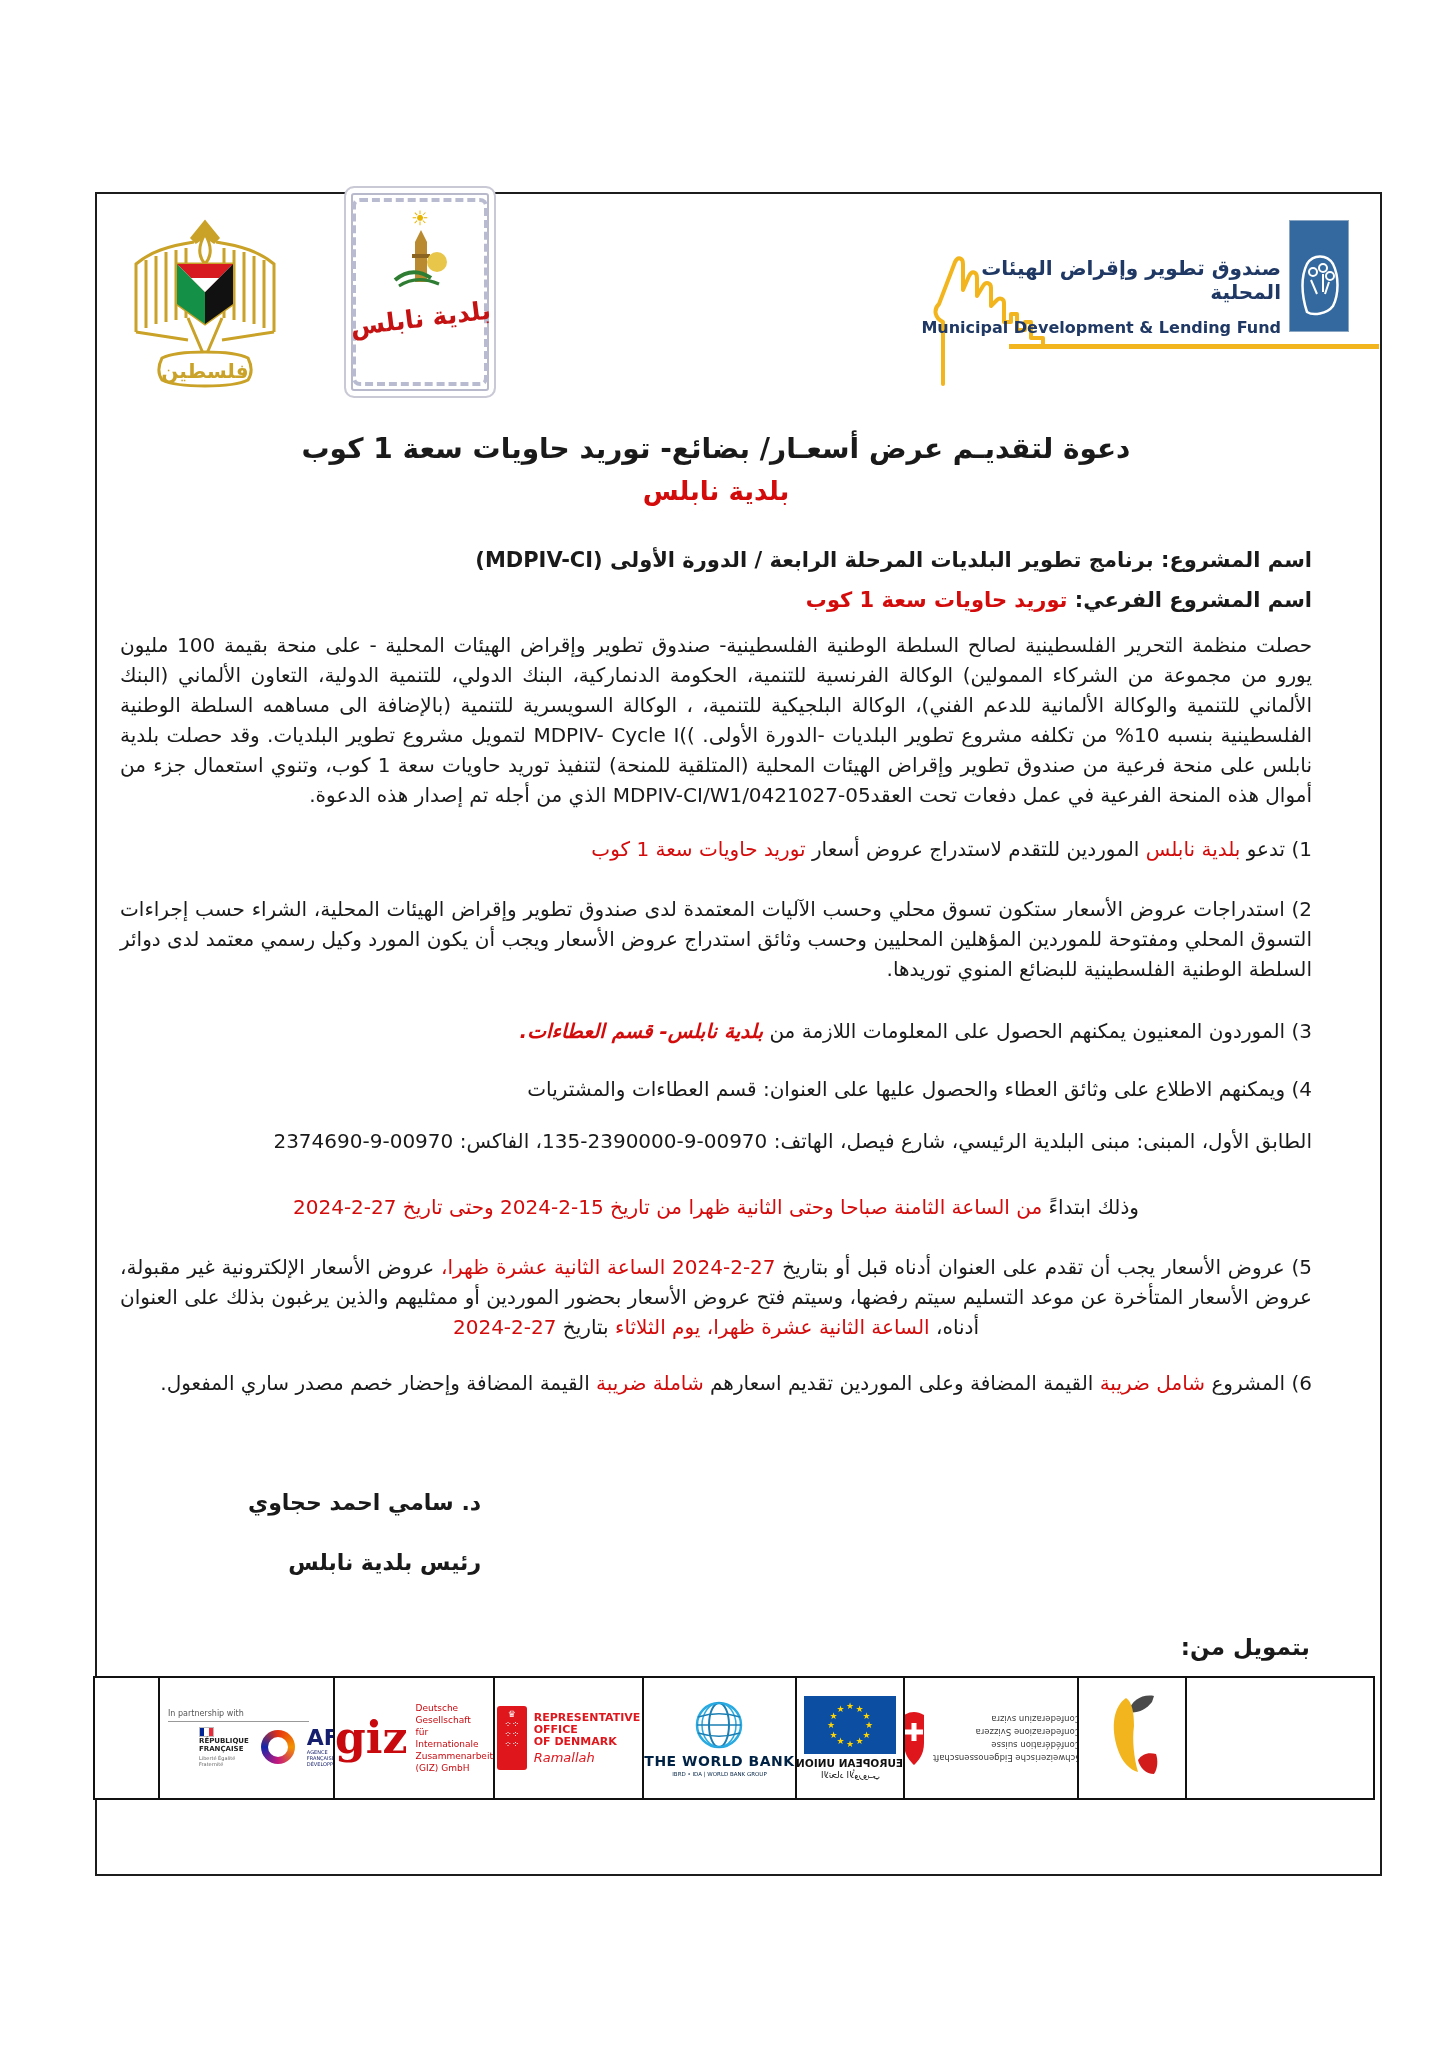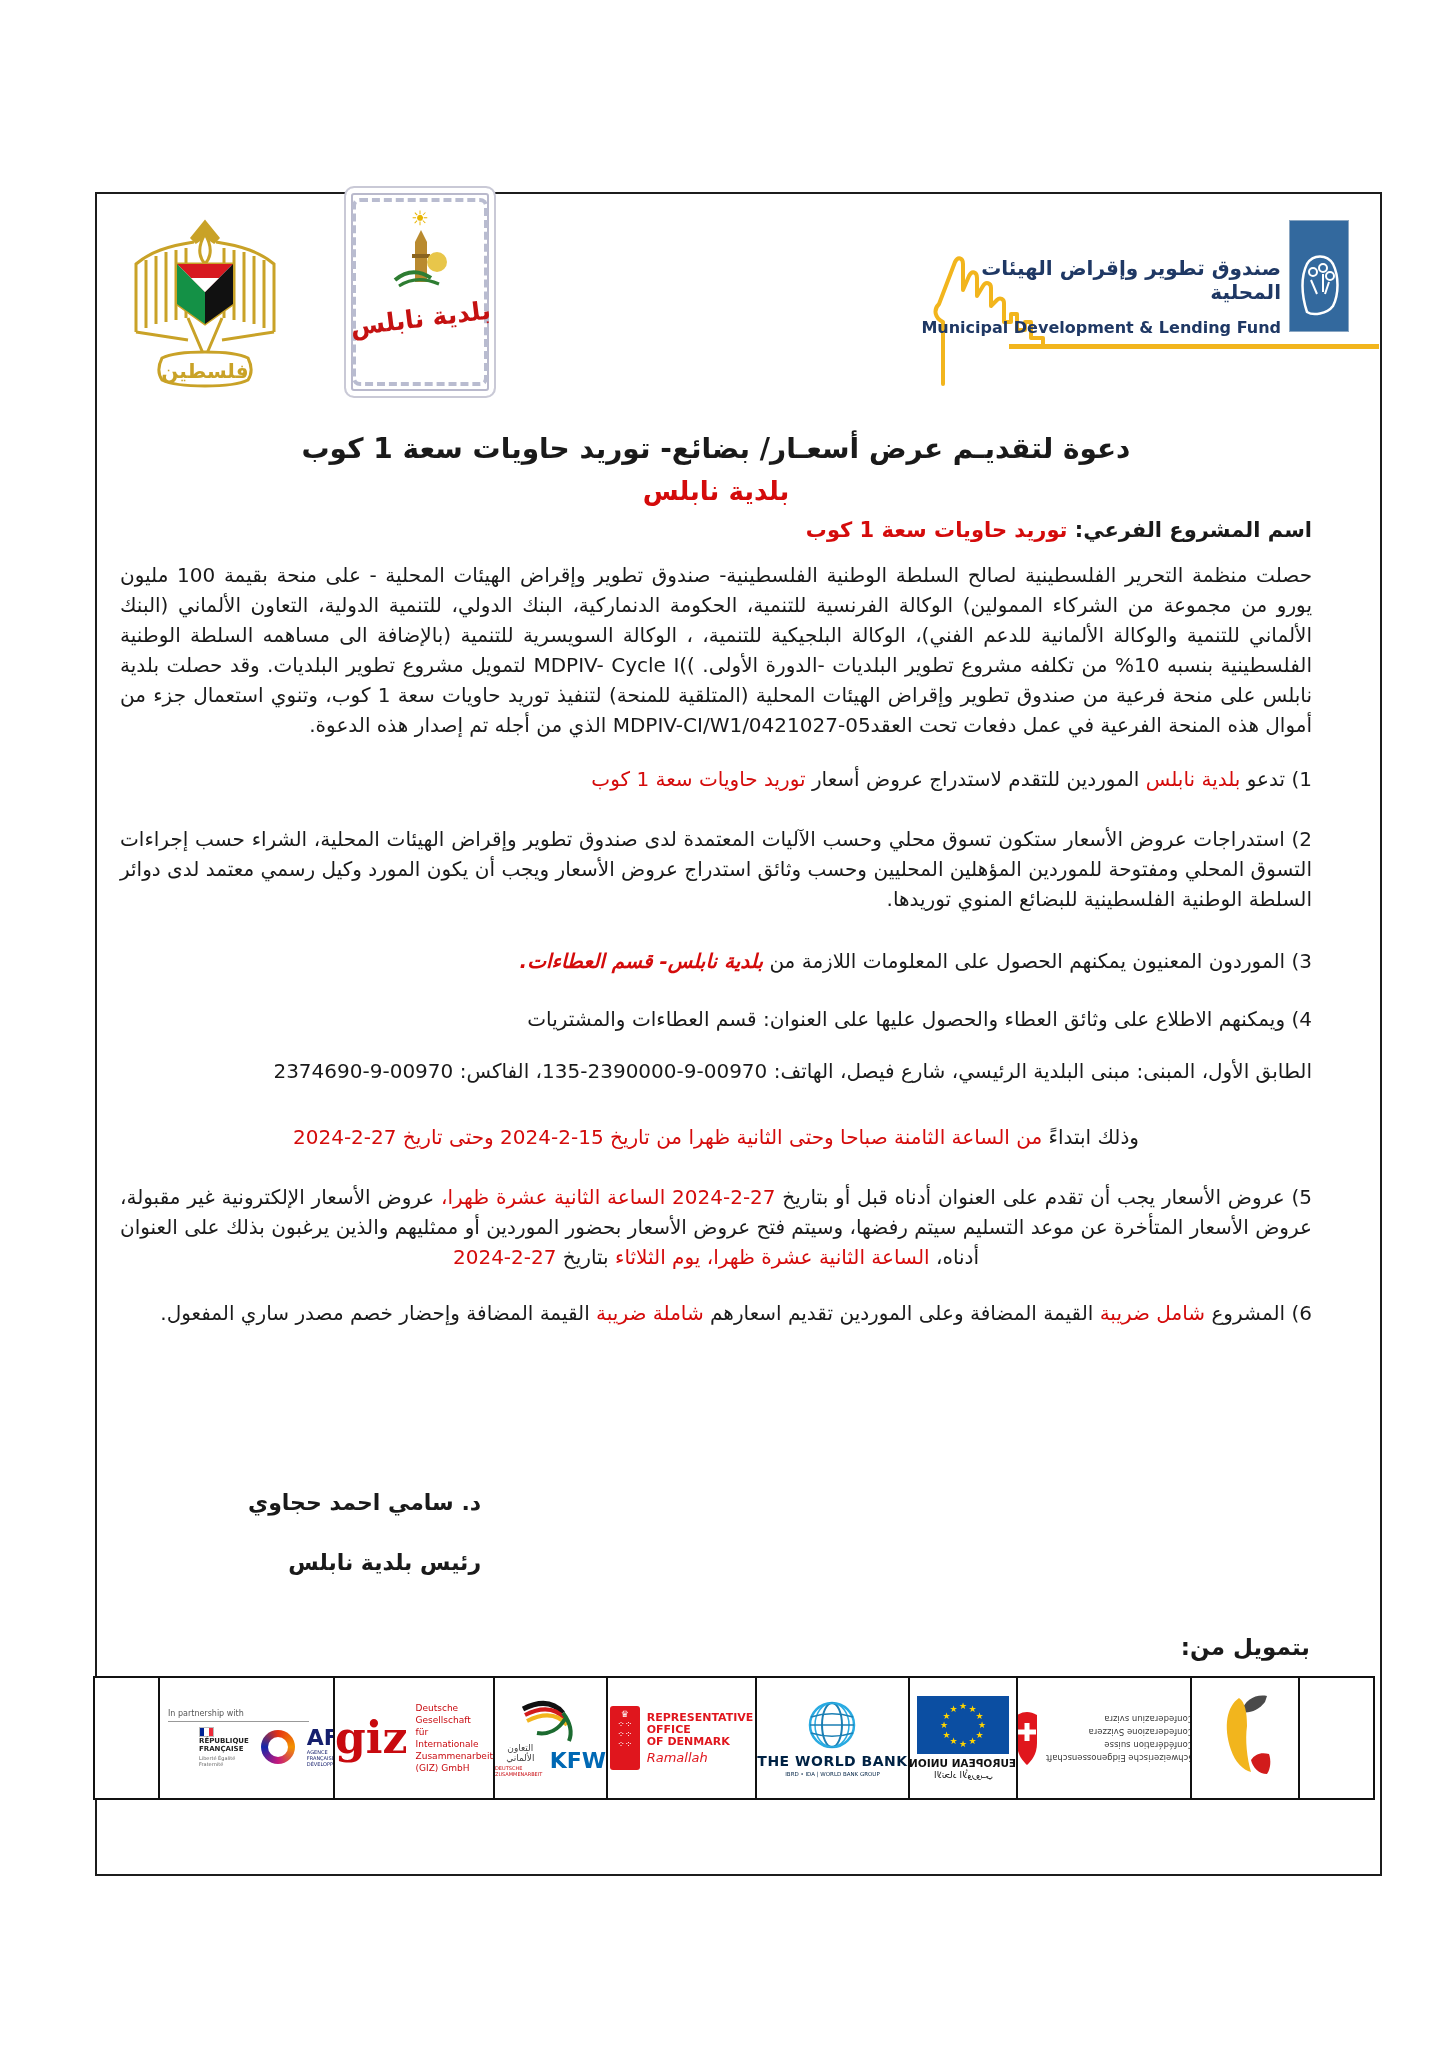--- a/index.html
+++ b/index.html
@@ -160,20 +160,21 @@
         <circle cx="33" cy="42" r="4" fill="none" stroke="#fff" stroke-width="2"></circle>
         <path d="M14 46 L20 60 M26 40 L26 58 M32 48 L28 60" stroke="#fff" stroke-width="2"></path>
       </svg>
     </div>
   </div>
 
   <div class="col">
     <div class="t1">دعوة لتقديـم عرض أسعـار/ بضائع- توريد حاويات سعة 1 كوب</div>
     <div class="t2">بلدية نابلس</div>
 
+    <div class="meta first"><span>اسم المشروع: برنامج تطوير البلديات المرحلة الرابعة / الدورة الأولى </span><span dir="ltr">(MDPIV-CI)</span></div>
     <div class="meta"><span>اسم المشروع الفرعي: </span><span class="seg-r">توريد حاويات سعة 1 كوب</span></div>
 
     <div class="body-text intro"><span>حصلت منظمة التحرير الفلسطينية لصالح السلطة الوطنية الفلسطينية- صندوق تطوير وإقراض الهيئات المحلية - على منحة  بقيمة 100 مليون يورو من مجموعة من الشركاء الممولين) الوكالة الفرنسية للتنمية، الحكومة الدنماركية، البنك الدولي، للتنمية الدولية، التعاون الألماني (البنك الألماني للتنمية والوكالة الألمانية للدعم الفني)، الوكالة البلجيكية للتنمية، ، الوكالة السويسرية للتنمية (بالإضافة الى مساهمه السلطة الوطنية الفلسطينية بنسبه 10% من تكلفه مشروع تطوير البلديات -الدورة الأولى. </span><span dir="ltr">MDPIV- Cycle I((</span><span> لتمويل مشروع تطوير البلديات. وقد حصلت بلدية نابلس على منحة فرعية من صندوق تطوير وإقراض الهيئات المحلية (المتلقية للمنحة) لتنفيذ توريد حاويات سعة 1 كوب، وتنوي استعمال جزء من أموال هذه المنحة الفرعية في عمل دفعات تحت العقد</span><span dir="ltr">MDPIV-CI/W1/0421027-05</span><span> الذي من أجله تم إصدار هذه الدعوة.</span></div>
 
     <div class="body-text li single"><span>1)   تدعو </span><span class="seg-r">بلدية نابلس</span><span> الموردين للتقدم لاستدراج عروض أسعار    </span><span class="seg-r">توريد حاويات سعة 1 كوب</span></div>
     <div class="body-text li" style="margin-top:30px;"><span>2)   استدراجات عروض الأسعار ستكون تسوق محلي وحسب الآليات المعتمدة لدى صندوق تطوير وإقراض الهيئات المحلية، الشراء حسب إجراءات التسوق المحلي ومفتوحة للموردين المؤهلين المحليين وحسب وثائق استدراج عروض الأسعار ويجب أن يكون المورد وكيل رسمي معتمد لدى دوائر السلطة الوطنية الفلسطينية للبضائع المنوي توريدها.</span></div>
     <div class="body-text li single" style="margin-top:32px;"><span>3)   الموردون المعنيون يمكنهم الحصول على المعلومات اللازمة من </span><span class="seg-r seg-b seg-i">بلدية نابلس- قسم العطاءات.</span></div>
     <div class="body-text li single" style="margin-top:28px;"><span>4)   ويمكنهم الاطلاع على وثائق العطاء والحصول عليها على العنوان: قسم العطاءات والمشتريات</span></div>
 
     <div class="body-text addr"><span>الطابق الأول، المبنى: مبنى البلدية الرئيسي، شارع فيصل، الهاتف: </span><span dir="ltr">135-2390000-9-00970</span><span>، الفاكس: </span><span dir="ltr">2374690-9-00970</span></div>
@@ -219,37 +220,20 @@
       <div class="giz-wrap">
         <div class="giz-name">giz</div>
         <div class="giz-lines">
           <div>Deutsche Gesellschaft</div>
           <div>für Internationale</div>
           <div>Zusammenarbeit (GIZ) GmbH</div>
         </div>
       </div>
     </div>
 
-    <div class="fcell w113">
-      <div class="kfw-wrap">
-        <svg width="64" height="44" viewBox="0 0 64 44">
-          <path d="M4 10 C20 2 34 2 44 14" fill="none" stroke="#111" stroke-width="5"></path>
-          <path d="M6 16 C22 8 36 8 46 20" fill="none" stroke="#d21b1b" stroke-width="4"></path>
-          <path d="M8 22 C24 14 38 14 48 26" fill="none" stroke="#f2b51d" stroke-width="4"></path>
-          <path d="M44 14 C50 22 54 32 50 42 M46 20 C40 30 30 36 18 34" fill="none" stroke="#1c6b30" stroke-width="4"></path>
-        </svg>
-        <div class="kfw-row">
-          <div>
-            <div class="kfw-ar">التعاون الألماني</div>
-            <div class="kfw-sub">DEUTSCHE ZUSAMMENARBEIT</div>
-          </div>
-          <div class="kfw-name">KFW</div>
-        </div>
-      </div>
-    </div>
 
     <div class="fcell w149">
       <div class="dk-wrap">
         <div class="dk-crest">
           <span>♛</span>
           <span>⁘⁘</span>
             <span>⁘⁘</span>
             <span>⁘⁘</span>
         </div>
         <div class="dk-text">

